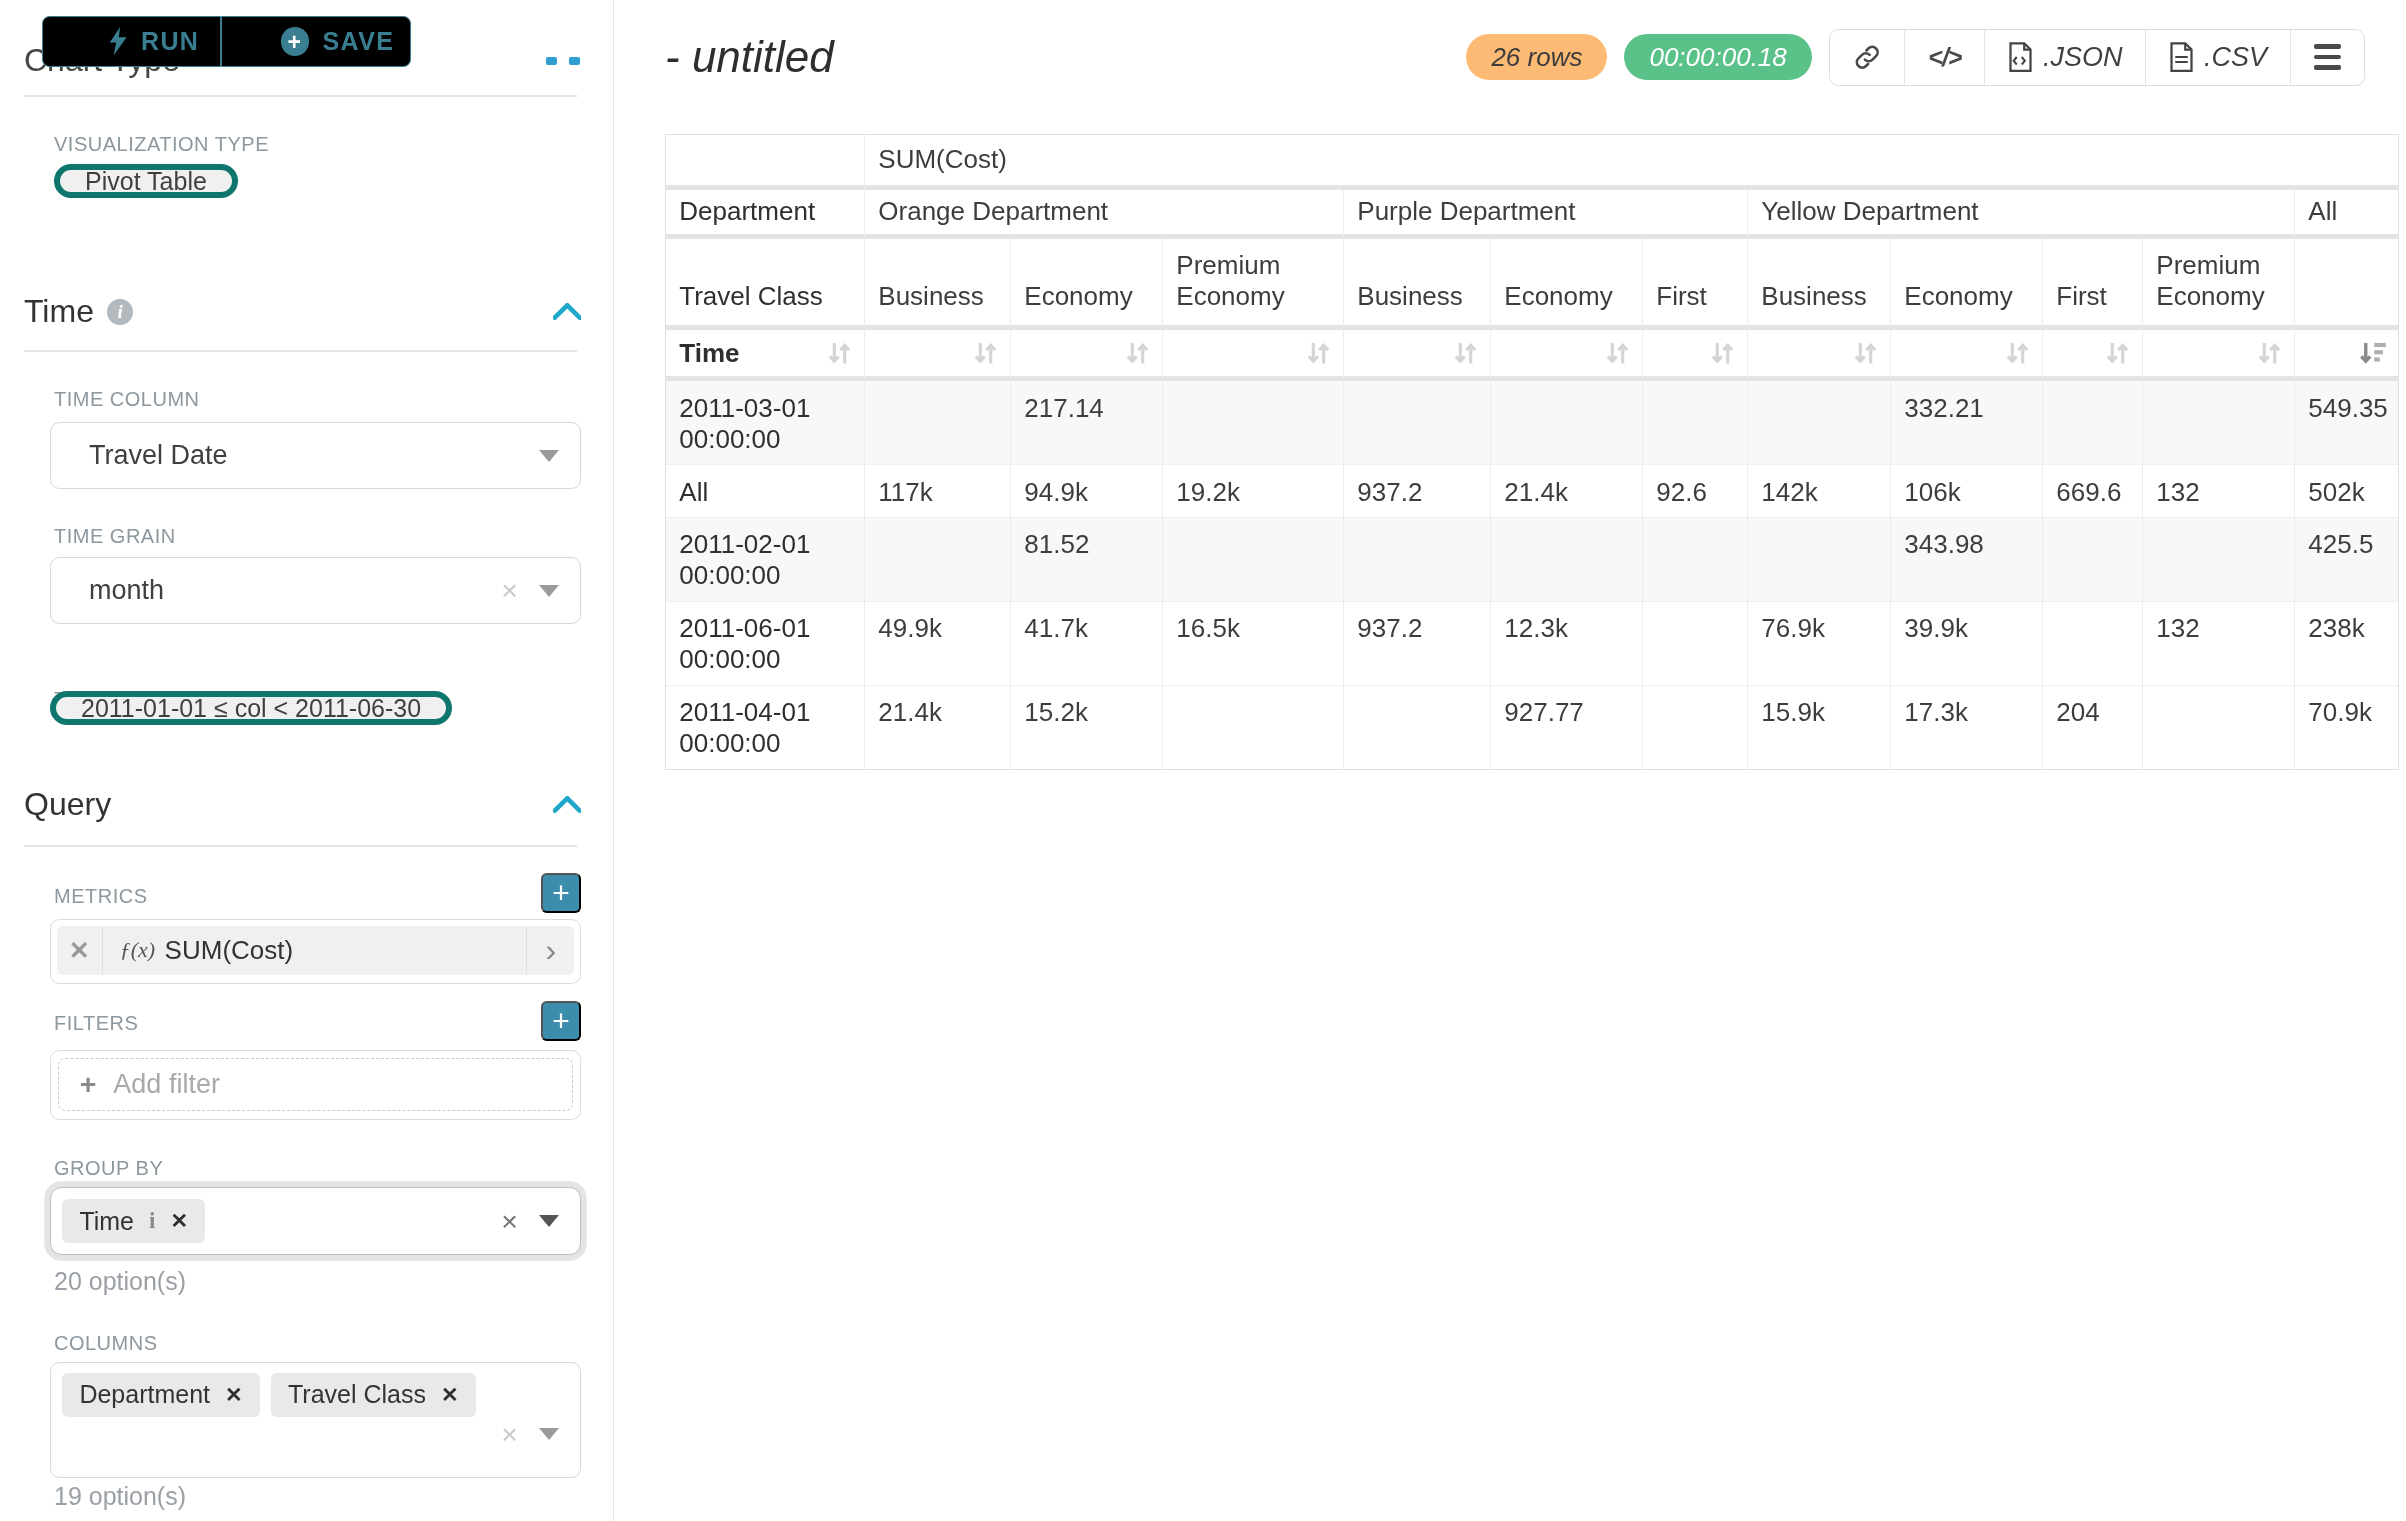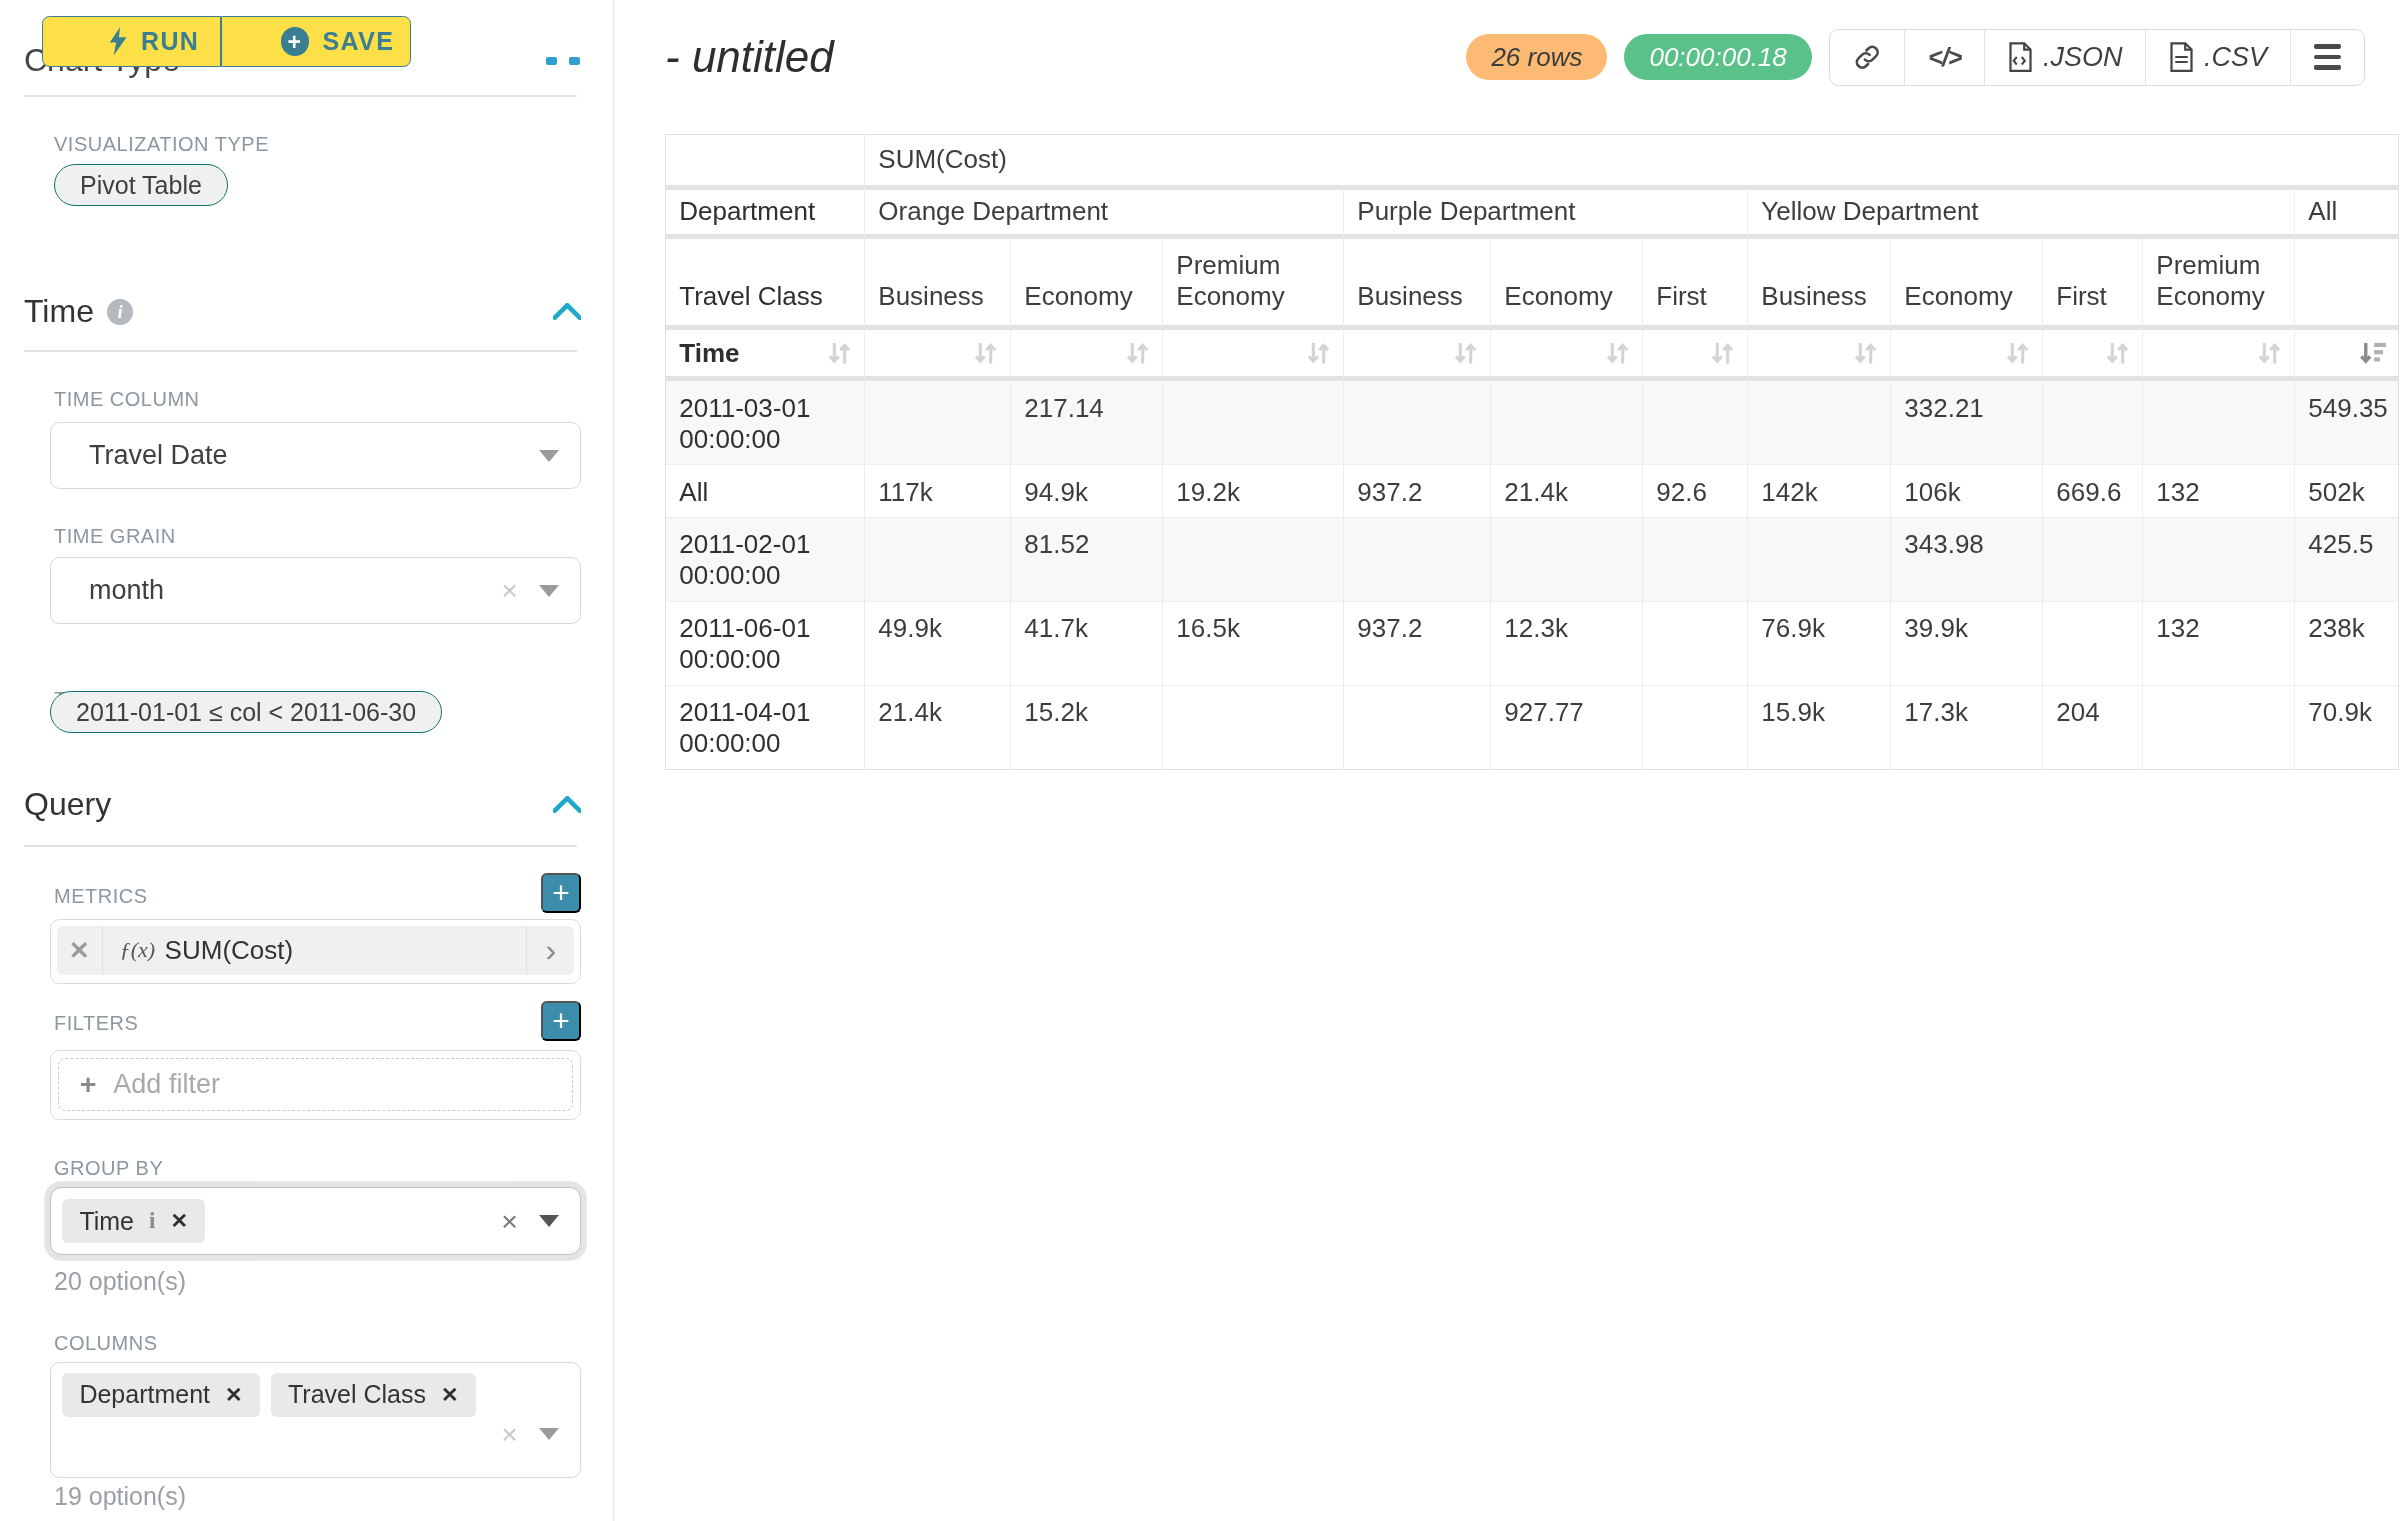--- a/index.html
+++ b/index.html
@@ -5,31 +5,31 @@
   * { margin:0; padding:0; box-sizing:border-box; }
   html,body { width:2406px; height:1522px; overflow:hidden; background:#fff;
     font-family:"Liberation Sans", sans-serif; color:#333; }
 
   
   .sidebar { position:absolute; left:0; top:0; width:614px; height:1522px;
     border-right:1.9px solid #e8e8e8; background:#fff; }
   .chart-type-heading { position:absolute; left:24px; top:42px; font-size:32px; color:#454545; z-index:1; }
   .run-save { position:absolute; left:42px; top:16px; display:flex; z-index:2; }
   .btn-teal { display:flex; align-items:center; justify-content:center; gap:13.3px;
-    height:51px; background:#fde047; border:1.9px solid #3a7e91; color:#3a7e91;
+    height:51px; background:#000000; border:1.9px solid #3a7e91; color:#3a7e91;
     font-size:25px; font-weight:bold; letter-spacing:1.4px; cursor:pointer;padding-left:43px; }
   .btn-run { width:179px; border-radius:7.6px 0 0 7.6px; border-right-width:1px; }
   .btn-save { width:190px; border-radius:0 7.6px 7.6px 0; border-left-width:1px; }
   .save-plus { width:28.5px; height:28.5px; border-radius:50%; background:#3a7e91; color:#fff;
     display:flex; align-items:center; justify-content:center; font-size:23px; font-weight:bold; line-height:0; }
   .icon-frag { position:absolute; top:57px; width:11.4px; height:7.6px; background:#2f9fd0; border-radius:1.9px; z-index:0; }
   .divider { position:absolute; left:24px; width:553px; height:1.9px; background:#e4e4e4; }
   .ctl-label { position:absolute; left:54px; font-size:20px; letter-spacing:0.5px; color:#8d979e; }
-  .pill-gray { position:absolute; display:inline-flex; align-items:center; height:42px;
-    padding:0 25px; background:#f0f0f0; border:1px solid #0f766e; border-radius:23px; font-size:25px; color:#3f3f3f; }
+  .pill-gray { position:absolute; display:inline-flex; align-items:center; height:34px;
+    padding:0 25px; background:#f0f0f0; border:6px solid #0f766e; border-radius:23px; font-size:25px; color:#3f3f3f; }
   .section-head { position:absolute; left:24px; display:flex; align-items:center; gap:13.3px;
     font-size:32px; color:#333; width:557px; }
   .info-circle { width:26px; height:26px; border-radius:50%; background:#b3b9bd; color:#fff;
     display:inline-flex; align-items:center; justify-content:center;
     font-family:"Liberation Serif", serif; font-style:italic; font-weight:bold; font-size:19px; }
   .chev-up { margin-left:auto; }
   .select-box { position:absolute; left:50px; width:531px; height:67px; background:#fff;
     border:1.9px solid #d9d9d9; border-radius:9.5px; display:flex; align-items:center;
     padding:0 21px 0 38px; font-size:27px; color:#3f3f3f; }
   .select-icons { margin-left:auto; display:flex; align-items:center; gap:21px; }

